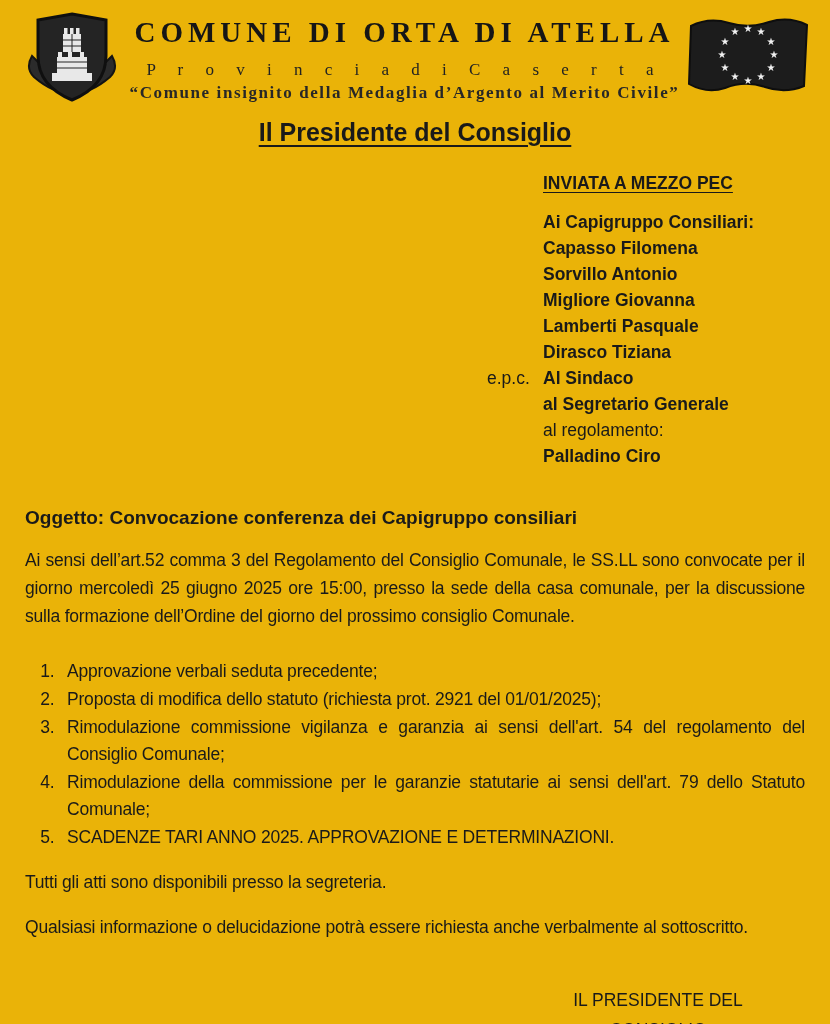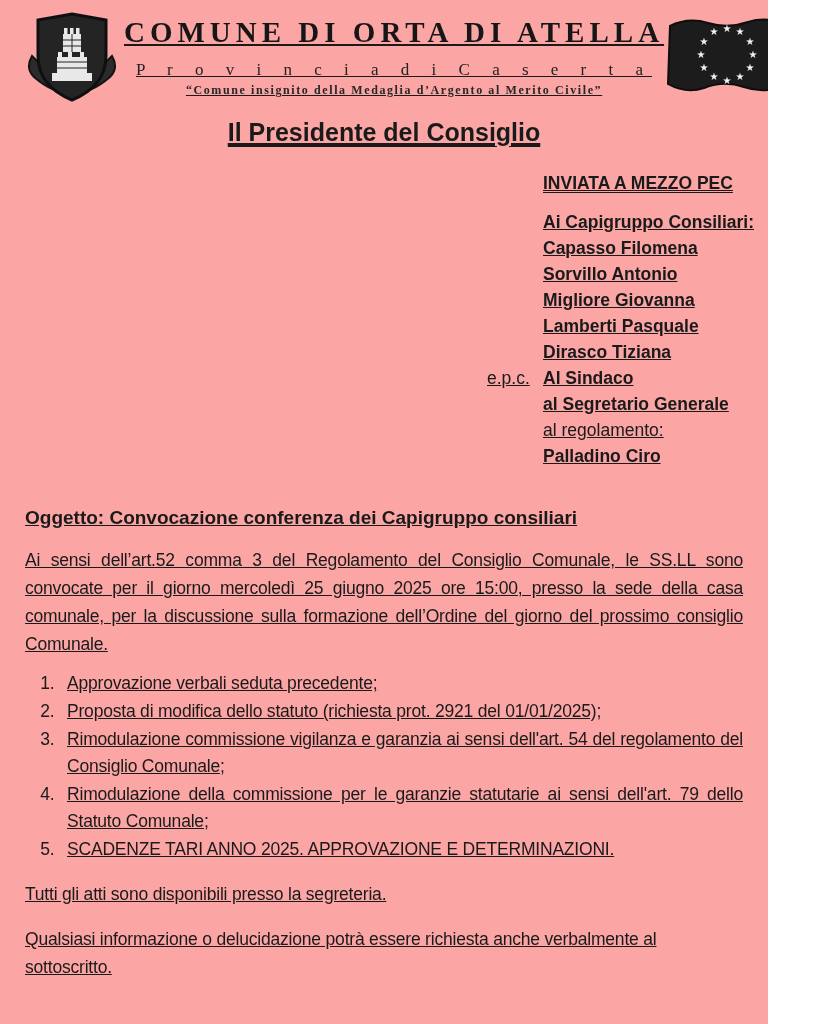--- a/index.html
+++ b/index.html
@@ -1,25 +1,24 @@
 <!DOCTYPE html>
 <html><head>
 <meta charset="utf-8">
 <style>
   * { margin: 0; padding: 0; box-sizing: border-box; }
   html, body { background: #fff; }
   .page {
     position: relative;
-    width: 768px;
+    width: 830px;
     height: 1024px;
-    background: #fca5a5;
+    background: #eab308;
     color: #1a1a1a;
     font-family: "Liberation Sans", sans-serif;
     overflow: hidden;
-    text-decoration: underline;
   }
   
   .letterhead {
     display: flex;
     align-items: flex-start;
     justify-content: space-between;
     padding: 8px 10px 0 24px;
     height: 104px;
   }
   .crest-wrap { width: 100px; flex: 0 0 auto; padding-top: 2px; }
@@ -36,21 +35,21 @@
     white-space: nowrap;
     color: #161616;
   }
   .province {
     font-size: 17px;
     letter-spacing: 9px;
     margin-top: 11px;
     color: #222;
   }
   .motto {
-    font-size: 12px;
+    font-size: 17px;
     font-weight: bold;
     letter-spacing: 1.6px;
     margin-top: 3px;
     color: #272727;
     text-align: center;
   }
   .flag-wrap { width: 135px; flex: 0 0 auto; padding-top: 6px; }
   
   .doc-title {
     text-align: center;
@@ -81,21 +80,21 @@
     font-weight: bold;
   }
   .para {
     margin: 17px 25px 0 25px;
     font-size: 17.5px;
     line-height: 28px;
     text-align: justify;
     letter-spacing: -0.2px;
   }
   ol.agenda {
-    margin: 12px 25px 0 37px;
+    margin: 28px 25px 0 37px;
     padding-left: 22px;
     font-size: 17.5px;
     line-height: 27px;
     letter-spacing: -0.2px;
   }
   ol.agenda li { padding-left: 8px; text-align: justify; margin-top: 1px; }
   .para.single { text-align: left; }
   
   .signature {
     margin: 44px 42px 0 auto;

